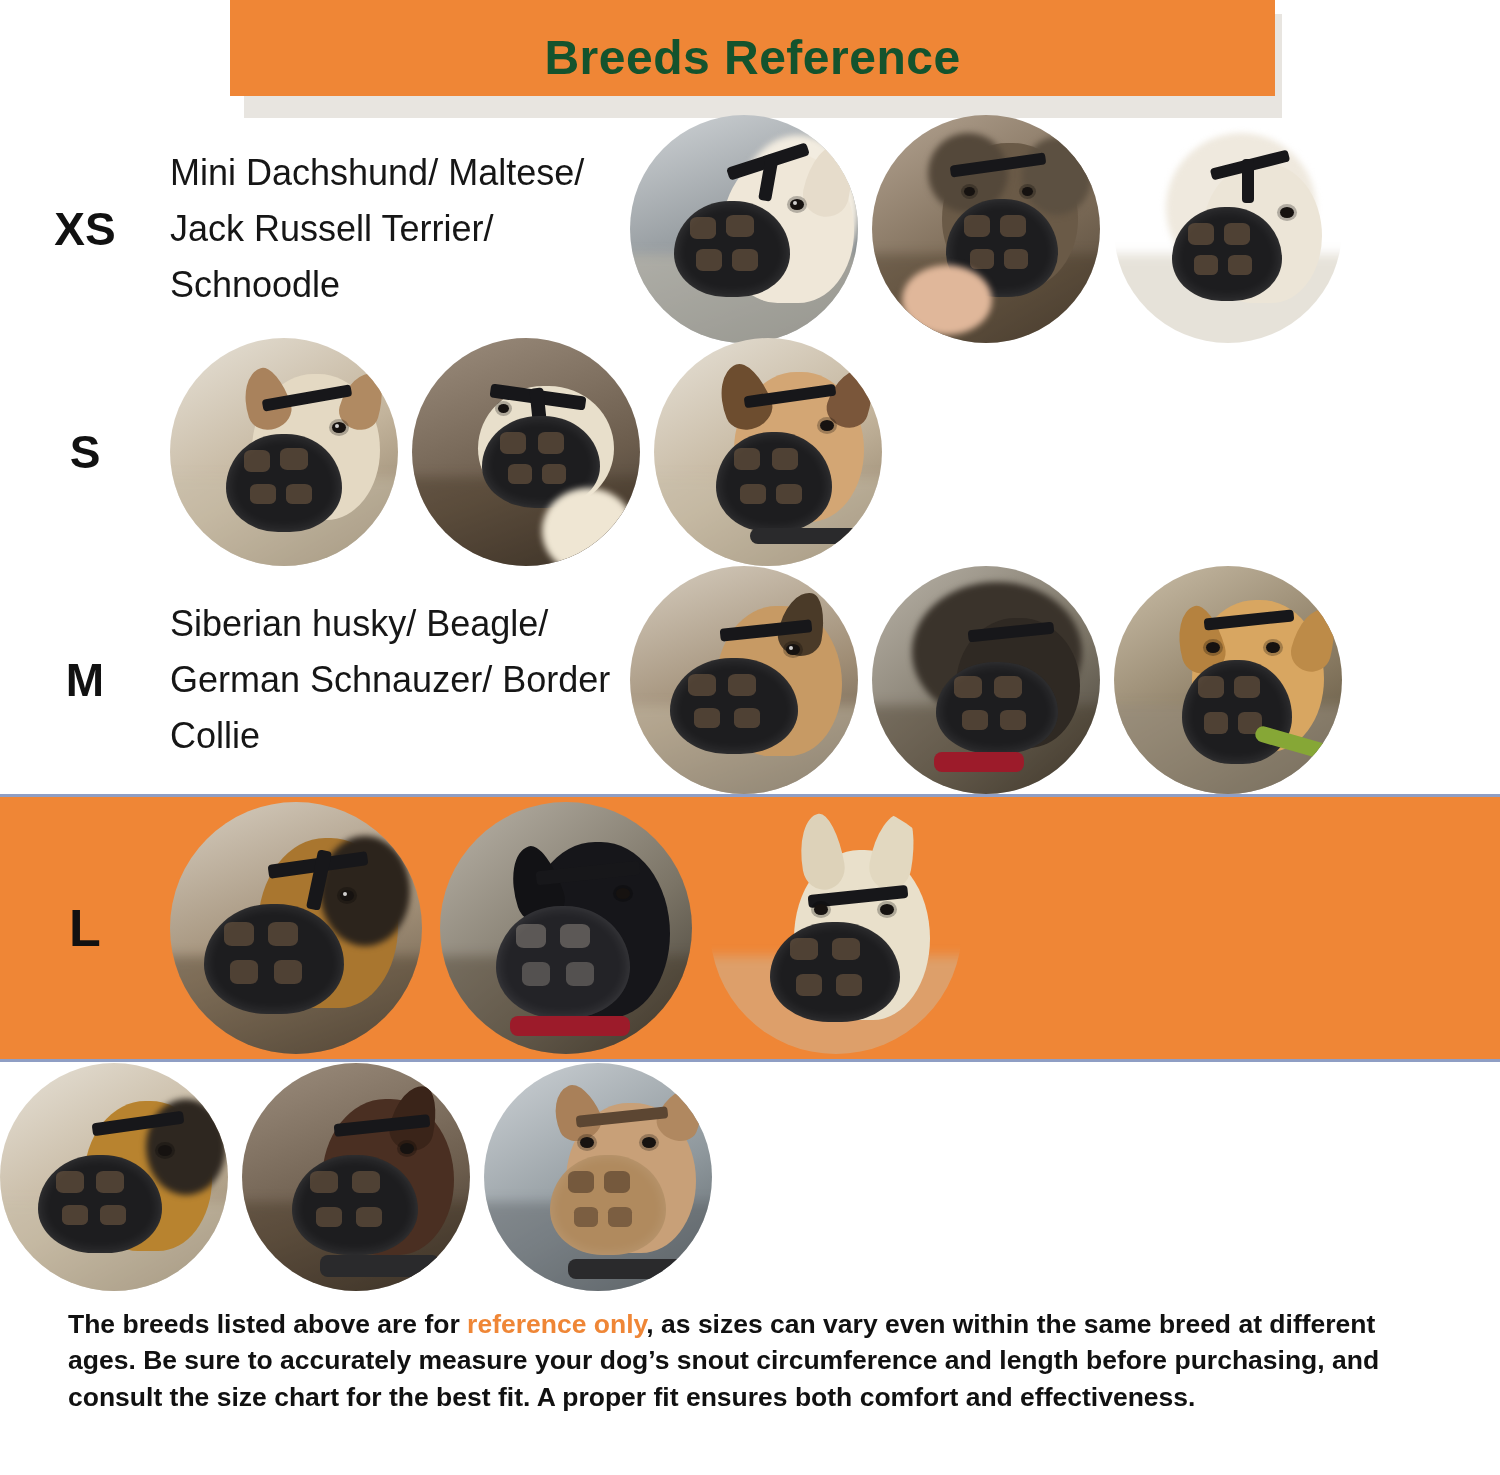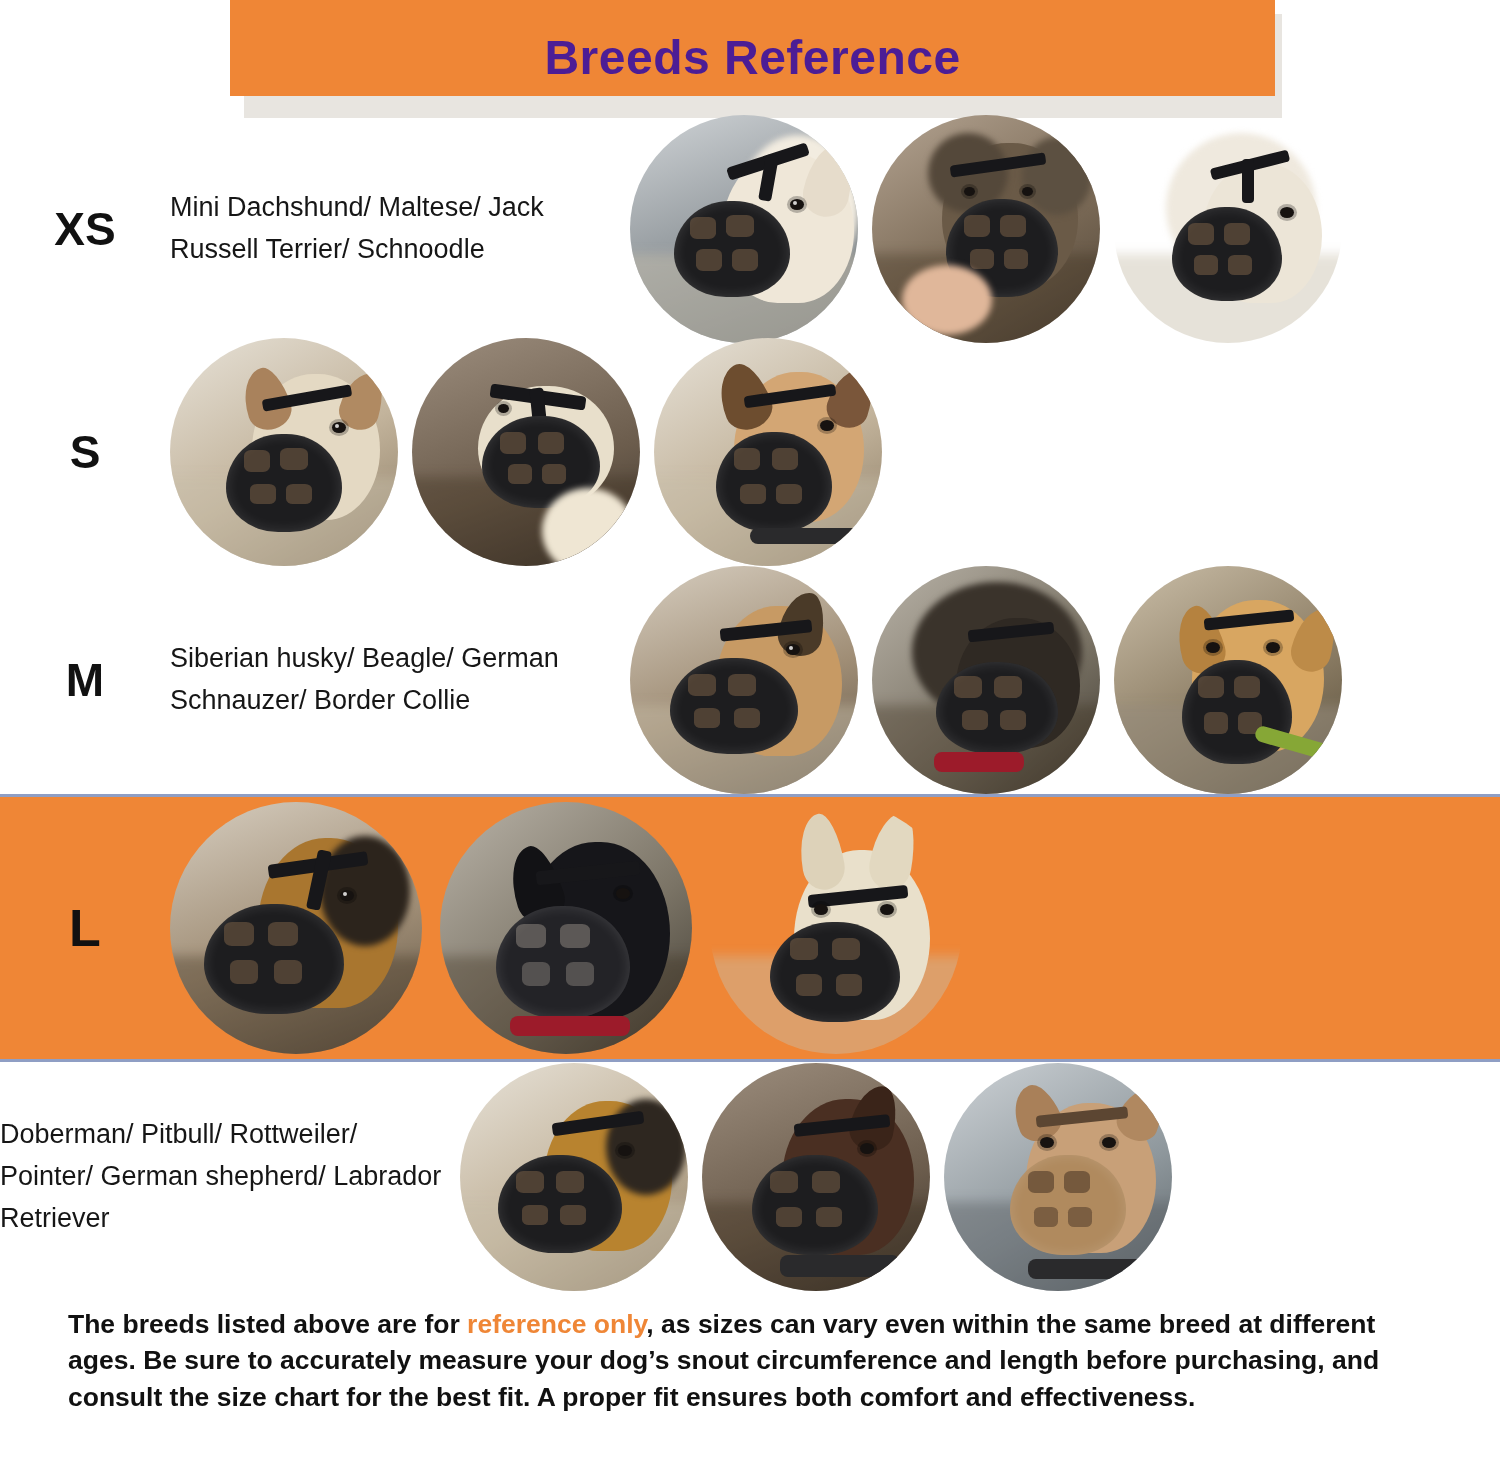--- a/index.html
+++ b/index.html
@@ -36,21 +36,21 @@
     left: 230px;
     top: 0px;
     width: 1045px;
     height: 96px;
     background: #ef8636;
     display: flex;
     align-items: center;
     justify-content: center;
   }
   .header-title {
-    color: #4c1d95;
+    color: #14532d;
     font-size: 48px;
     font-weight: bold;
     letter-spacing: 0.5px;
     line-height: 1;
     margin-top: 20px;
   }
 
   
   .rows {
     position: relative;
@@ -76,21 +76,21 @@
     font-weight: bold;
     font-size: 46px;
     color: #111111;
   }
   .row.highlight .cell-size { font-size: 52px; }
 
   .cell-breeds {
     width: 460px;
     min-width: 460px;
     padding-right: 10px;
-    font-size: 27px;
+    font-size: 36px;
     line-height: 1.55;
     color: #161616;
   }
   .row.highlight .cell-breeds {
     font-size: 32px;
     font-weight: bold;
     line-height: 1.35;
     width: 420px;
     min-width: 420px;
     padding-left: 4px;
@@ -446,21 +446,20 @@
             <div class="cage-hole" style="left:66px;top:52px;width:26px;height:22px;"></div>
           </div>
           <div class="eye" style="left:104px;top:102px;"></div>
           <div class="eye" style="left:170px;top:102px;"></div>
         </div>
 
       </div>
     </div>
 
     <div class="row" style="height:230px;">
-      <div class="cell-breeds">Doberman/ Pitbull/ Rottweiler/ Pointer/ German shepherd/ Labrador Retriever</div>
       <div class="cell-photos">
 
         <div class="photo">
           <div class="bg bg-d"></div>
           <div class="floor light"></div>
           <div class="head" style="left:84px;top:38px;width:128px;height:150px;background:#b8832f;"></div>
           <div class="fur-tuft" style="left:146px;top:36px;width:80px;height:96px;background:#2e2720;"></div>
           <div class="strap" style="left:92px;top:54px;width:92px;height:13px;transform:rotate(-8deg);"></div>
           <div class="muzzle-cage" style="left:38px;top:92px;width:124px;height:98px;">
             <div class="cage-hole" style="left:18px;top:16px;width:28px;height:22px;"></div>

